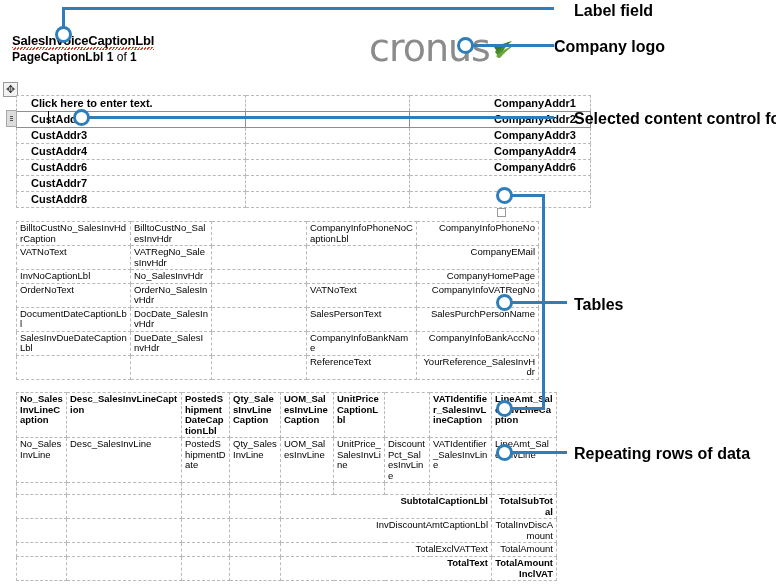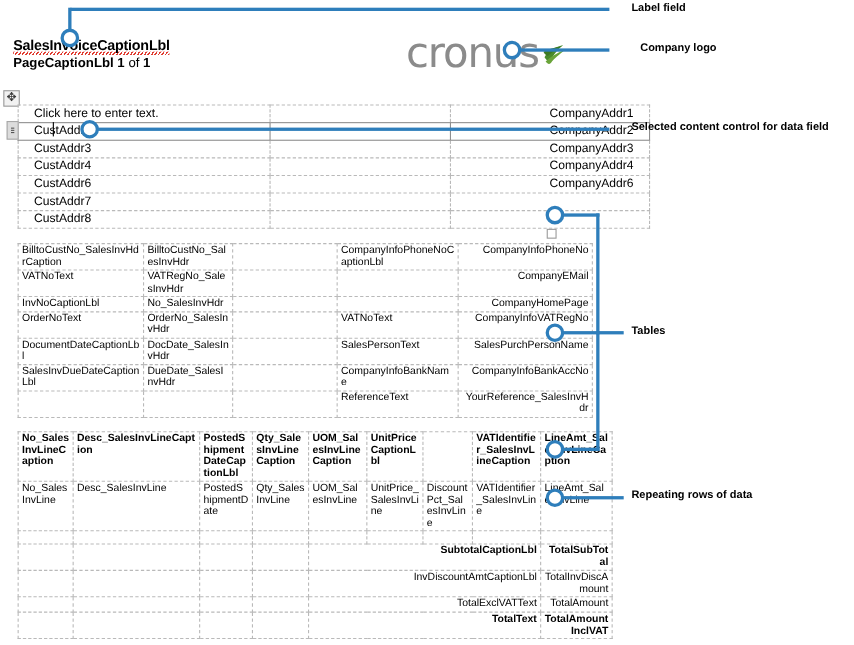--- a/index.html
+++ b/index.html
@@ -61,21 +61,21 @@
     background:#fff;
   }
   .r{text-align:right;}
   .b{font-weight:bold;}
   .shade{background:#f1f1f1;}
   .topsolid{border-top:1.4px solid #000;}
   .botsolid{border-bottom:1.4px solid #000;}
 
   
   #addr-table{left:16px;top:95px;width:487px;}
-  #addr-table td{height:13px;font-size:11px;line-height:13px;padding:1px 14px;}
+  #addr-table td{height:13px;font-size:11px;line-height:13px;padding:1px 14px;font-weight:bold;}
 
   
   tr.selected td{border:1px solid #8f8f8f !important;}
   #sel-handle{
     position:absolute;left:6px;top:110px;width:9px;height:15px;
     background:#dcdcdc;border:1px solid #a8a8a8;
     display:flex;flex-direction:column;align-items:center;justify-content:center;gap:1px;
   }
   #sel-handle i{display:block;width:3px;height:1px;background:#555;}
   #caret{position:absolute;left:48px;top:111px;width:1px;height:13px;background:#000;}
@@ -96,21 +96,21 @@
 
   
   .lead{position:absolute;background:#2e7ebb;}
   .hline{height:3px;}
   .vline{width:3px;}
   .knob{
     position:absolute;width:17px;height:17px;border-radius:50%;
     border:3px solid #2e7ebb;background:#fff;box-sizing:border-box;
   }
   .anno{
-    position:absolute;font-size:10px;font-weight:bold;white-space:nowrap;
+    position:absolute;font-size:16px;font-weight:bold;white-space:nowrap;
     color:#000;
   }
 </style>
 </head>
 <body>
 
 <div id="canvas">
 
   <div id="doc-title">SalesInvoiceCaptionLbl</div>
   <div id="doc-subtitle"><span>PageCaptionLbl</span><span> </span><span>1</span><span class="reg"> of </span><span>1</span></div>
@@ -303,21 +303,21 @@
     </tbody>
   </table>
 
   <div class="lead hline" style="left:64px;top:7px;width:490px;"></div>
   <div class="lead vline" style="left:62px;top:7px;height:23px;"></div>
   <div class="knob" style="left:55px;top:26px;"></div>
   <div class="anno" style="left:574px;top:2px;">Label field</div>
 
   <div class="knob" style="left:457px;top:37px;"></div>
   <div class="lead hline" style="left:473px;top:44px;width:81px;"></div>
-  <div class="anno" style="left:582px;top:38px;text-align:right;">Company logo</div>
+  <div class="anno" style="left:554px;top:38px;text-align:right;">Company logo</div>
 
   <div class="knob" style="left:73px;top:109px;"></div>
   <div class="lead hline" style="left:89px;top:116px;width:465px;"></div>
   <div class="anno" style="left:574px;top:110px;">Selected content control for data field</div>
 
   <div class="knob" style="left:496px;top:187px;"></div>
   <div class="knob" style="left:496px;top:294px;"></div>
   <div class="knob" style="left:496px;top:400px;"></div>
   <div class="lead hline" style="left:512px;top:194px;width:33px;"></div>
   <div class="lead hline" style="left:512px;top:301px;width:33px;"></div>

